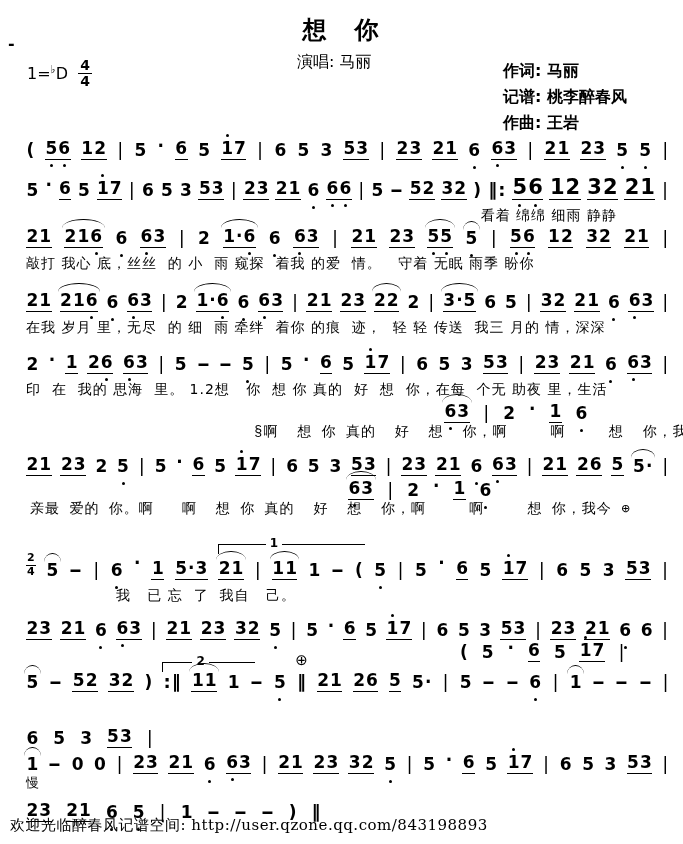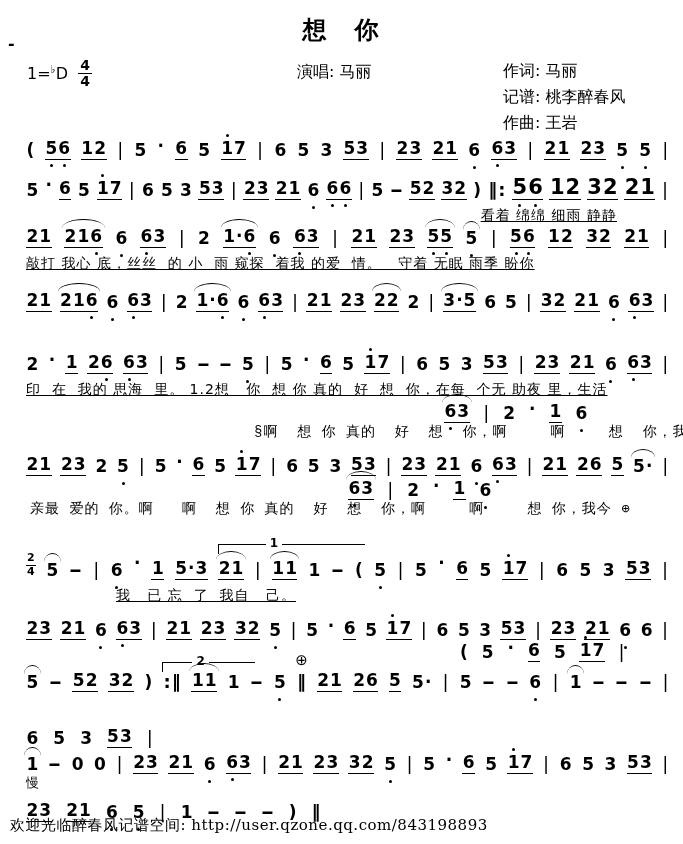--- a/index.html
+++ b/index.html
@@ -3,35 +3,35 @@
 <meta charset="utf-8">
 <style>
   html,body{margin:0;padding:0;background:#fff;color:#000;
     font-family:"DejaVu Sans","Liberation Sans",sans-serif;}
   .page{position:relative;width:683px;height:844px;background:#fff;overflow:hidden;}
 
   
   .stray{position:absolute;left:8px;top:34px;font-weight:bold;font-size:16px;}
   .title{position:absolute;left:0;right:0;top:14px;text-align:center;
     font-size:24px;font-weight:bold;letter-spacing:2px;}
-  .performer{position:absolute;left:297px;top:62px;font-size:16px;}
-  .credits{position:absolute;left:503px;top:58px;font-size:16px;line-height:26px;}
+  .performer{position:absolute;left:297px;top:52px;font-size:16px;}
+  .credits{position:absolute;left:503px;top:58px;font-size:16px;line-height:26px;font-weight:bold;}
   .keysig{position:absolute;left:27px;top:58px;font-size:16px;display:flex;align-items:center;}
   .keysig .flat{font-size:11px;vertical-align:top;position:relative;top:-4px;}
   .tsig{display:inline-flex;flex-direction:column;align-items:center;
     font-weight:bold;font-size:14px;line-height:1.05;margin-left:10px;}
   .tsig .t{border-bottom:1.3px solid #000;padding:0 2px;}
 
   
   .system{position:absolute;left:26px;right:14px;}
   .notes{display:flex;justify-content:space-between;align-items:flex-end;
     font-weight:700;font-size:17px;padding-top:10px;}
   .notes.left{justify-content:flex-start;gap:14px;}
   .sub,.pre{display:flex;gap:13px;font-weight:700;font-size:17px;align-items:flex-end;padding-top:10px;}
-  .lyrics{font-size:14px;letter-spacing:1px;margin-top:7px;white-space:pre;text-decoration:underline;}
+  .lyrics{font-size:14px;letter-spacing:1px;margin-top:7px;white-space:pre;}
   .lyrics2{font-size:14px;letter-spacing:1px;margin-top:0;white-space:pre;font-family:Liberation Mono, monospace;}
 
   .tok{position:relative;line-height:1.05;white-space:nowrap;}
   .tok .ch{display:inline-block;position:relative;padding:0 .5px;}
   .tok.u{border-bottom:1.7px solid #000;padding-bottom:1px;}
   .tok.arc::before{content:"";position:absolute;left:-2px;right:-2px;top:-9px;height:8px;
     border-top:1.5px solid #000;border-radius:50% 50% 0 0/100% 100% 0 0;}
   .ch i{position:absolute;left:50%;width:3px;height:3px;margin-left:-1.5px;
     border-radius:50%;background:#000;}
   .ch i.dA{top:-6px;}
@@ -213,20 +213,21 @@
         <span class="tok u arc"><span class="ch">3</span><span class="ch">·</span><span class="ch">5</span></span>
         <span class="tok"><span class="ch">6</span></span>
         <span class="tok"><span class="ch">5</span></span>
         <span class="tok bar"><span class="ch">|</span></span>
         <span class="tok u"><span class="ch">3</span><span class="ch">2</span></span>
         <span class="tok u"><span class="ch">2</span><span class="ch">1</span></span>
         <span class="tok"><span class="ch">6<i class="dB"></i></span></span>
         <span class="tok u"><span class="ch">6<i class="dB"></i></span><span class="ch">3</span></span>
         <span class="tok bar"><span class="ch">|</span></span>
       </div>
+    <div class="lyrics">在我 岁月 里，无尽  的 细  雨 牵绊  着你 的痕  迹，  轻 轻 传送  我三 月的 情，深深</div>
   </div>
 
   <div class="system sys5">
     <div class="notes">
         <span class="tok"><span class="ch">2</span></span>
         <span class="tok mdot"><span class="ch">·</span></span>
         <span class="tok u"><span class="ch">1</span></span>
         <span class="tok u"><span class="ch">2</span><span class="ch">6<i class="dB"></i></span></span>
         <span class="tok u"><span class="ch">6<i class="dB"></i></span><span class="ch">3</span></span>
         <span class="tok bar"><span class="ch">|</span></span>

